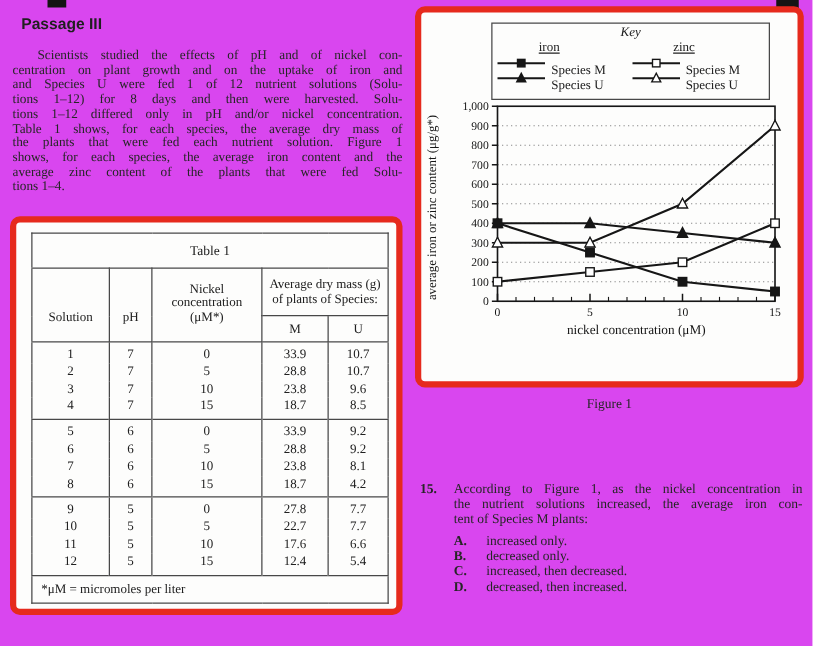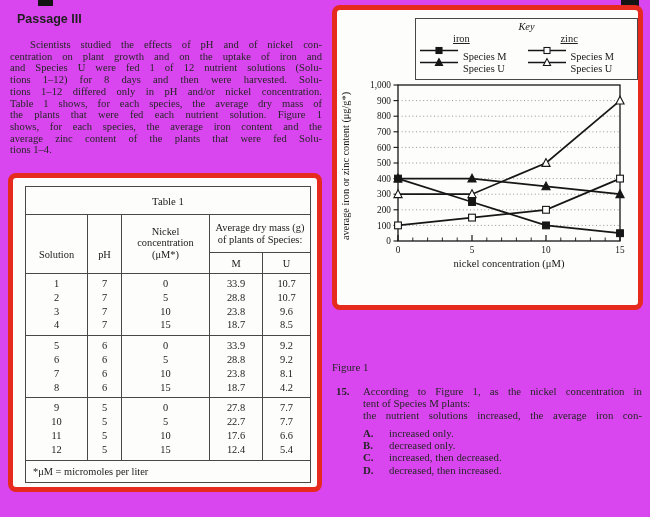--- a/index.html
+++ b/index.html
@@ -28,35 +28,35 @@
   .t1 .avg{border-bottom:1.2px solid #484848;height:37px;vertical-align:middle;
         white-space:pre-line;line-height:11.5px;}
   .t1 .sub{height:20px;border-bottom:1.2px solid #484848;}
   .t1 .vb{border-right:1.2px solid #484848;}
   .t1 tbody{border-top:1.2px solid #484848;}
   .t1 tbody td{height:13.8px;line-height:13.8px;}
   .t1 tbody tr:first-child td{padding-top:3px;}
   .t1 tbody tr:last-child td{padding-bottom:3px;}
   .t1 tfoot td{border-top:1.2px solid #484848;text-align:left;padding:5px 0 5px 7px;}
 
-  .key-box{position:absolute;left:78px;top:8px;width:223px;height:62px;border:1.1px solid #484848;
+  .key-box{position:absolute;left:56px;top:8px;width:223px;height:62px;border:1.1px solid #484848;
         font-size:10.4px;color:#202020;box-sizing:border-box;}
   .key-title{text-align:center;font-style:italic;line-height:13px;margin-top:1px;}
   .key-cols{display:flex;padding:0 3px;}
   .key-col{flex:1;}
   .khead{display:block;text-decoration:underline;margin:0 0 1px 34px;line-height:11px;}
   .krow{display:flex;align-items:center;height:11.5px;}
   .krow svg{flex:none;display:block;}
   .klabel{margin-left:4px;margin-top:12px;}
 
   .chart-svg{position:absolute;left:0;top:68px;}
   .chart-svg text{font-family:"Liberation Serif",serif;fill:#161616;}
 
   .fig-footnote{position:absolute;left:8px;top:262px;width:293px;font-size:10.6px;line-height:12.5px;text-align:justify;}
-  .fig-caption{position:absolute;left:332px;top:317px;width:311px;font-size:10.8px;margin-top:44px;}
+  .fig-caption{position:absolute;left:332px;top:317px;width:311px;text-align:center;font-size:10.8px;}
 
   .question{position:absolute;left:336px;top:385px;width:306px;font-size:10.8px;line-height:12.2px;}
   .qbody{position:relative;padding-left:27px;}
   .qnum{position:absolute;left:0;top:0;font-weight:bold;}
   .qline{text-align:justify;text-align-last:justify;}
   .qline.last{text-align-last:left;}
   .options{margin-top:5px;padding-left:27px;}
   .orow{display:flex;line-height:12.4px;}
   .olet{font-weight:bold;width:26px;flex:none;}
 </style>
@@ -323,22 +323,22 @@
         <rect x="279.6" y="151.79999999999998" width="6.8" height="6.8" fill="#161616" stroke="#161616" stroke-width="1.1"></rect>
       </svg>
   </div>
   <div class="fig-caption">Figure 1</div>
 
   <div class="question">
     <div class="qbody">
       <span class="qnum">15.</span>
       <div id="qlines">
           <div class="qline">According to Figure 1, as the nickel concentration in</div>
+          <div class="qline">the nutrient solutions increased, the average iron con-</div>
           <div class="qline last">tent of Species M plants:</div>
-          <div class="qline">the nutrient solutions increased, the average iron con-</div>
         </div>
     </div>
     <div class="options" id="options">
         <div class="orow">
           <span class="olet">A.</span>
           <span class="otext">increased only.</span>
         </div>
         <div class="orow">
           <span class="olet">B.</span>
           <span class="otext">decreased only.</span>

